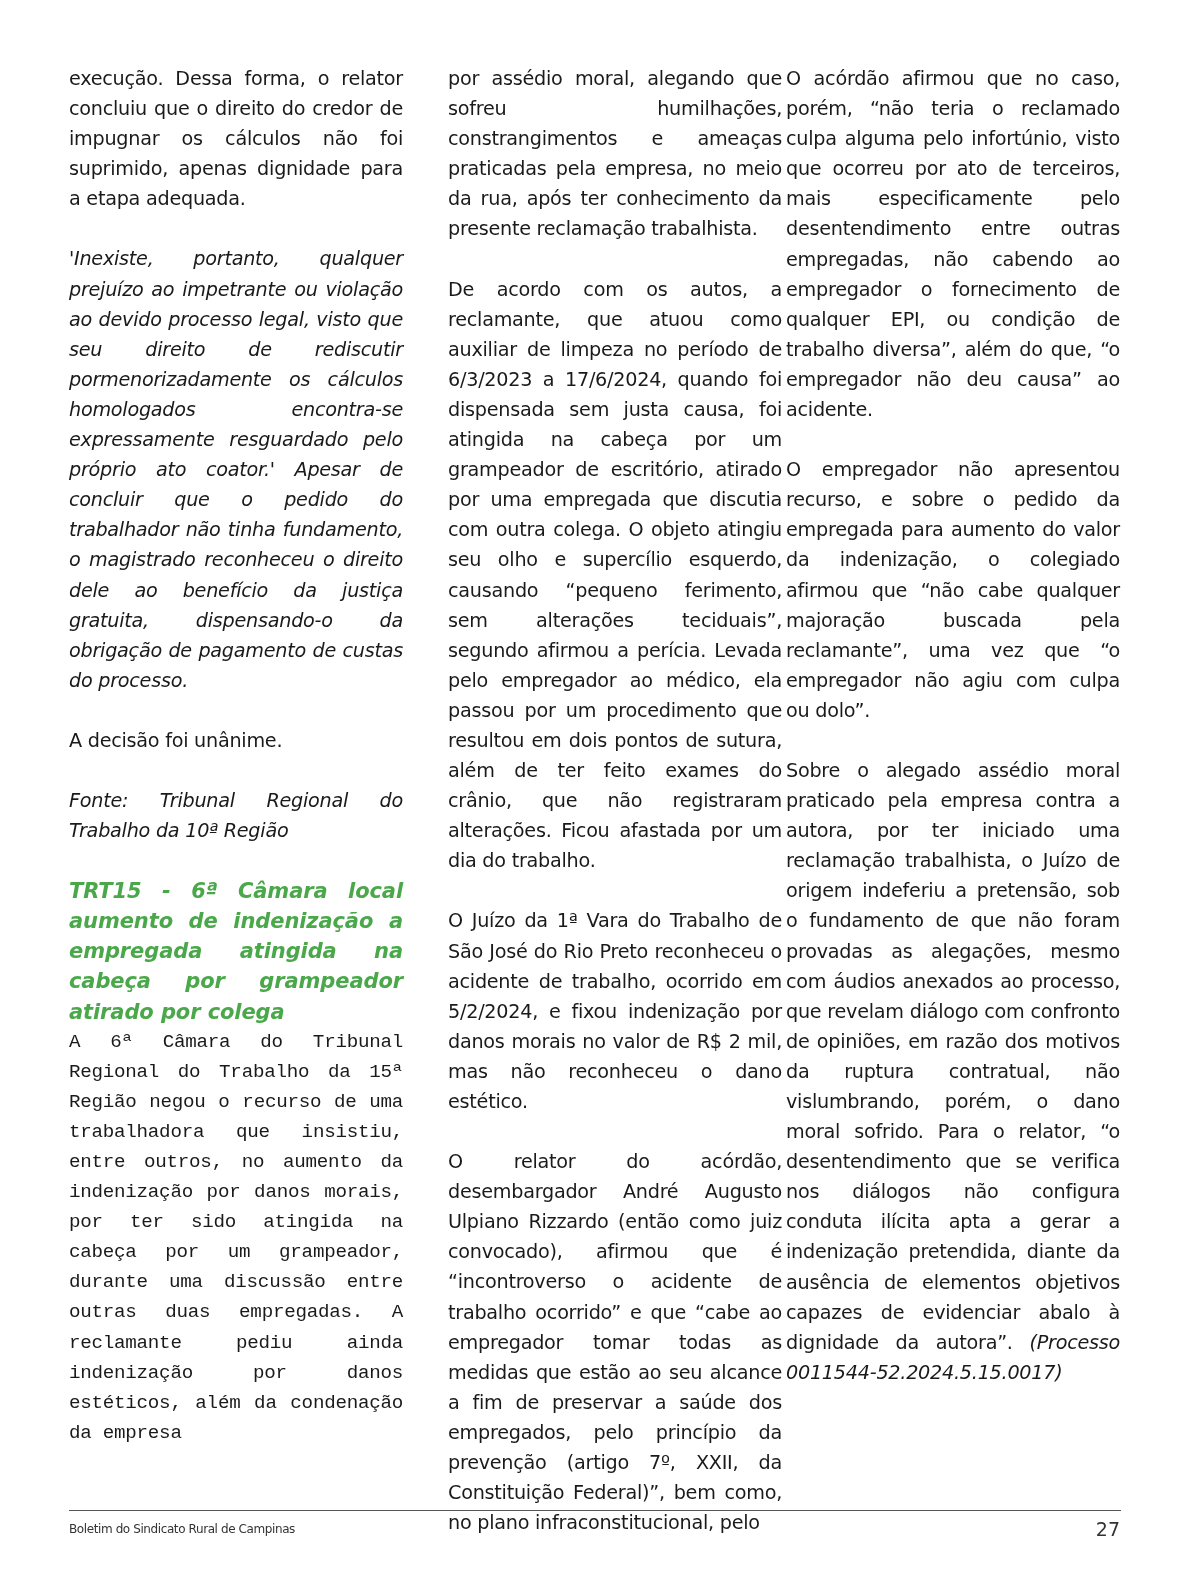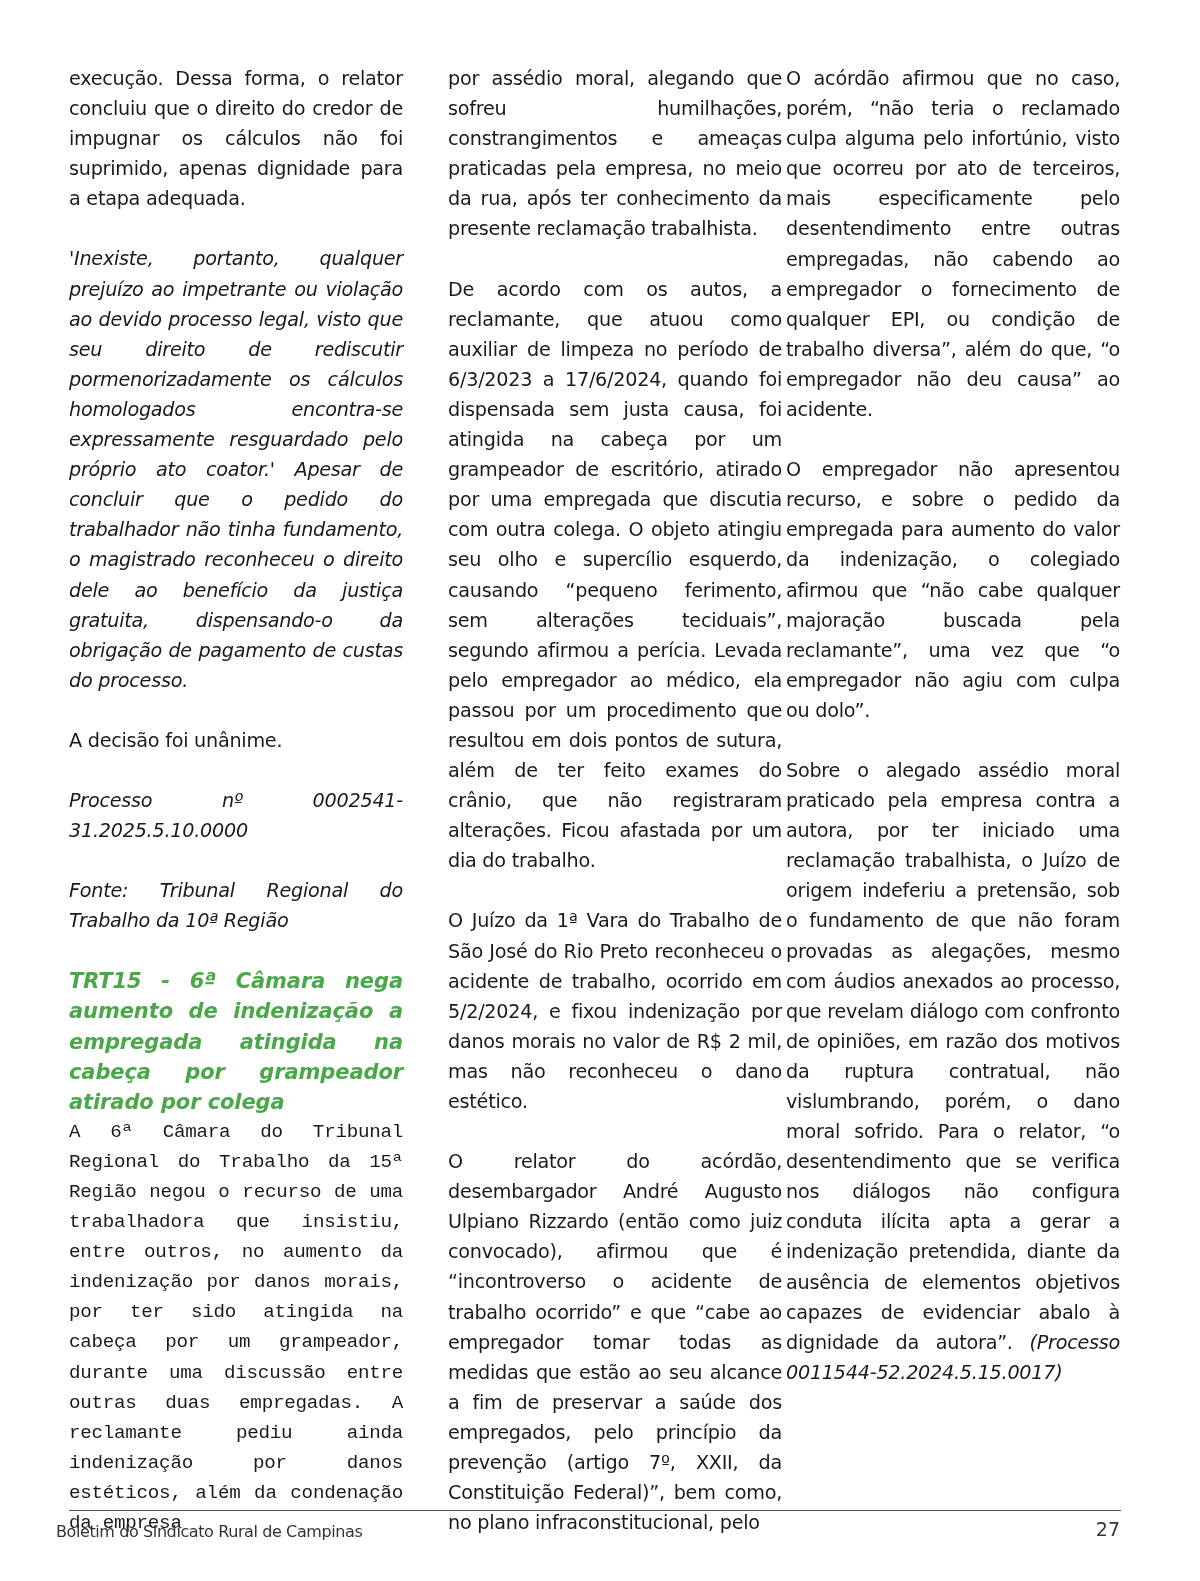--- a/index.html
+++ b/index.html
@@ -20,38 +20,37 @@
     .headline {
       color: #4aa84a; font-weight: bold; font-style: italic;
       font-size: 21px; line-height: 30.1px; margin: 0; letter-spacing: -0.1px;
     }
     .lead { margin: 0; font-family: Liberation Mono, monospace; }
     .footer-rule {
       position: absolute; left: 69px; width: 1052px; top: 1510px;
       height: 0; border-top: 1.5px solid #555;
     }
     .footer-left {
-      position: absolute; left: 56px; top: 1522px;
-      font-size: 16px; color: #333; letter-spacing: -0.4px;
+      position: absolute; left: 69px; top: 1522px;
+      font-size: 12px; color: #333; letter-spacing: -0.4px;
     }
     .footer-right {
       position: absolute; right: 80px; top: 1518px;
       font-size: 19px; color: #333;
     }
   </style>
 </head>
 <body>
 
 <div class="col col-1">
   <p>execução. Dessa forma, o relator concluiu que o direito do credor de impugnar os cálculos não foi suprimido, apenas dignidade para a etapa adequada.</p>
   <p class="it">'Inexiste, portanto, qualquer prejuízo ao impetrante ou violação ao devido processo legal, visto que seu direito de rediscutir pormenorizadamente os cálculos homologados encontra-se expressamente resguardado pelo próprio ato coator.' Apesar de concluir que o pedido do trabalhador não tinha fundamento, o magistrado reconheceu o direito dele ao benefício da justiça gratuita, dispensando-o da obrigação de pagamento de custas do processo.</p>
   <p>A decisão foi unânime.</p>
-  <p class="it">Processo nº 0002541-31.2025.5.10.0000</p>
   <p class="it">Fonte: Tribunal Regional do Trabalho da 10ª Região</p>
-  <h2 class="headline">TRT15 - 6ª Câmara nega aumento de indenização a empregada atingida na cabeça por grampeador atirado por colega</h2>
+  <h2 class="headline">TRT15 - 6ª Câmara local aumento de indenização a empregada atingida na cabeça por grampeador atirado por colega</h2>
   <p class="lead">A 6ª Câmara do Tribunal Regional do Trabalho da 15ª Região negou o recurso de uma trabalhadora que insistiu, entre outros, no aumento da indenização por danos morais, por ter sido atingida na cabeça por um grampeador, durante uma discussão entre outras duas empregadas.  A reclamante pediu ainda indenização por danos estéticos, além da condenação da empresa</p>
 </div>
 
 <div class="col col-2">
   <p>por assédio moral, alegando que sofreu humilhações, constrangimentos e ameaças praticadas pela empresa, no meio da rua, após ter conhecimento da presente reclamação trabalhista.</p>
   <p>De acordo com os autos, a reclamante, que atuou como auxiliar de limpeza no período de 6/3/2023 a 17/6/2024, quando foi dispensada sem justa causa, foi atingida na cabeça por um grampeador de escritório, atirado por uma empregada que discutia com outra colega. O objeto atingiu seu olho e supercílio esquerdo, causando “pequeno ferimento, sem alterações teciduais”, segundo afirmou a perícia. Levada pelo empregador ao médico, ela passou por um procedimento que resultou em dois pontos de sutura, além de ter feito exames do crânio, que não registraram alterações. Ficou afastada por um dia do trabalho.</p>
   <p>O Juízo da 1ª Vara do Trabalho de São José do Rio Preto reconheceu o acidente de trabalho, ocorrido em 5/2/2024, e fixou indenização por danos morais no valor de R$ 2 mil, mas não reconheceu o dano estético.</p>
   <p>O relator do acórdão, desembargador André Augusto Ulpiano Rizzardo (então como juiz convocado), afirmou que é “incontroverso o acidente de trabalho ocorrido” e que “cabe ao empregador tomar todas as medidas que estão ao seu alcance a fim de preservar a saúde dos empregados, pelo princípio da prevenção (artigo 7º, XXII, da Constituição Federal)”, bem como, no plano infraconstitucional, pelo</p>
 </div>
 

